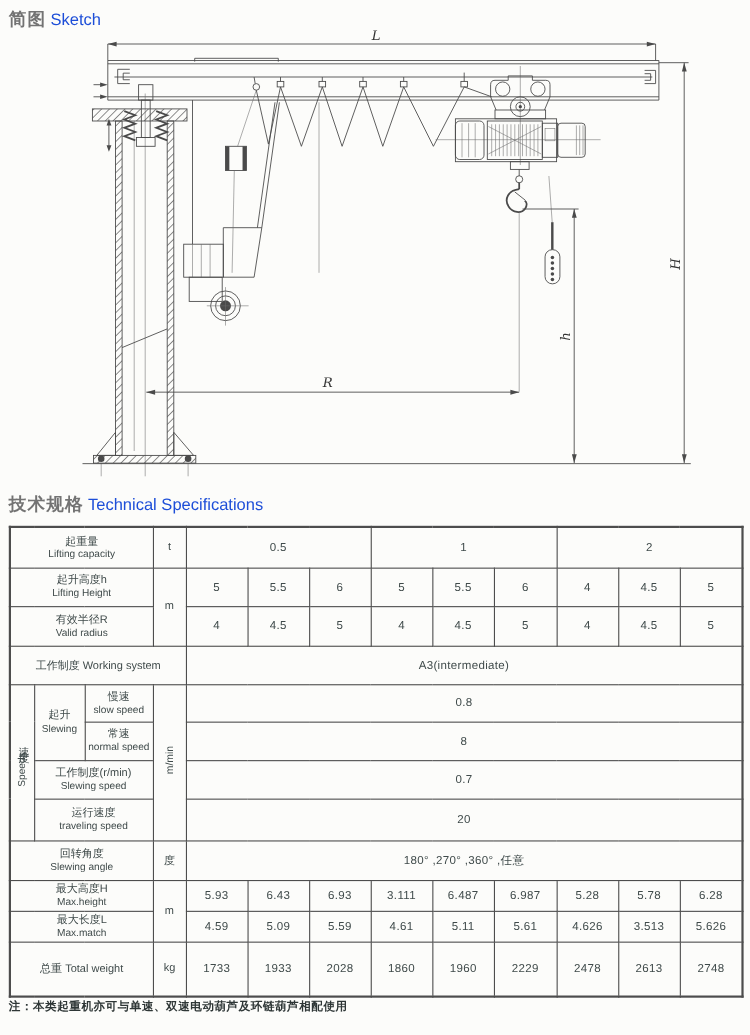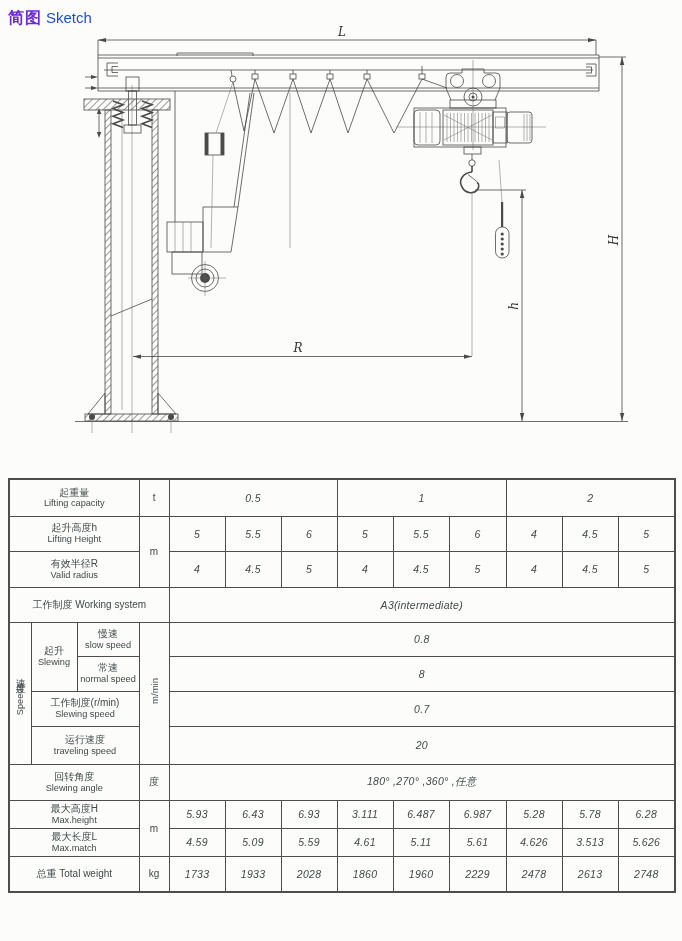--- a/index.html
+++ b/index.html
@@ -1,43 +1,43 @@
 <!DOCTYPE html>
 <html><head>
 <meta charset="utf-8">
 <style>
   html,body{margin:0;padding:0;background:#e8e8e6;}
   #page{position:relative;width:682px;height:941px;background:#fcfcfa;
         font-family:"Liberation Sans",sans-serif;color:#3f4848;overflow:hidden;}
   
   .hdr{position:absolute;left:8px;white-space:nowrap;}
-  .hdr .zh{font-weight:bold;font-size:16px;letter-spacing:1px;color:#6d28d9;}
+  .hdr .zh{font-weight:bold;font-size:16px;letter-spacing:1px;color:#737373;}
   .hdr .en{font-size:15px;color:#1d4ed8;margin-left:4px;}
   #sketch-title{top:8px;}
   #spec-heading{top:449px;}
   
   #sketch-svg{position:absolute;left:0;top:0;}
   
   #spec-table{position:absolute;left:8px;top:478px;width:666px;
               border-collapse:collapse;table-layout:fixed;}
   #spec-table td{border:1px solid #4d4d4d;text-align:center;vertical-align:middle;
                  padding:0;overflow:hidden;color:#3f4a4a;}
   #spec-table{border:2px solid #4d4d4d;}
   .zh-l{font-size:10px;line-height:1.18;display:block;}
   .en-l{font-size:9.2px;line-height:1.15;display:block;}
   .one-l{font-size:10px;}
-  .val{font-size:10.5px;letter-spacing:.3px;font-style:italic;}
+  .val{font-size:10.5px;letter-spacing:.3px;}
   .unit{font-size:10px;}
   .vwrap{display:flex;flex-direction:column;align-items:center;justify-content:center;gap:4px;}
   .vzh{writing-mode:vertical-rl;letter-spacing:5px;font-size:10px;}
   .ven{writing-mode:vertical-rl;transform:rotate(180deg);font-size:9.2px;}
   .vunit{writing-mode:vertical-rl;transform:rotate(180deg);font-size:9.5px;}
   
   .h37{height:37px}.h35{height:35px}.h36{height:36px}.h34{height:34px}
-  .h38{height:38px}.h28{height:28px}.h47{height:36px}
+  .h38{height:38px}.h28{height:28px}.h47{height:50px}
   
   #notes{position:absolute;left:8px;top:908px;width:666px;}
   #note-zh{font-size:10.5px;font-weight:bold;color:#2e3636;letter-spacing:.5px;}
   #note-en{font-size:10.5px;color:#3f4848;margin-top:1px;}
   
   .ln{stroke:#4a4a4a;fill:none;stroke-width:.8;}
   .thk{stroke:#4a4a4a;fill:none;stroke-width:1.6;}
   .thin{stroke:#6a6a6a;fill:none;stroke-width:.5;}
   .fil{fill:#4a4a4a;stroke:none;}
   .dimtxt{font-family:"DejaVu Serif","Liberation Serif",serif;font-style:italic;
@@ -200,20 +200,23 @@
     </g>
 
     <g>
       <path class="ln" d="M133 356.5 H472"></path>
       <polygon class="fil" points="133,356.5 141,354.4 141,358.8"></polygon>
       <polygon class="fil" points="472,356.5 464,354.4 464,358.8"></polygon>
       <text class="dimtxt" x="298" y="352" text-anchor="middle">R</text>
     </g>
   </svg>
 
+  <div class="hdr" id="spec-heading">
+    <span class="zh">技术规格</span><span class="en">Technical Specifications</span>
+  </div>
 
   <table id="spec-table">
     <colgroup>
       <col style="width:22px">
         <col style="width:46px">
         <col style="width:62px">
         <col style="width:30px">
       <col style="width:56px">
         <col style="width:56px">
         <col style="width:56px">
@@ -360,15 +363,16 @@
       <td class="val">1960</td>
       <td class="val">2229</td>
       <td class="val">2478</td>
       <td class="val">2613</td>
       <td class="val">2748</td>
     </tr>
   </tbody>
     </table>
 
   <div id="notes">
+    <div id="note-zh">注：本类起重机亦可与单速、双速电动葫芦及环链葫芦相配使用</div>
   </div>
 
 </div>
 
 </body></html>

